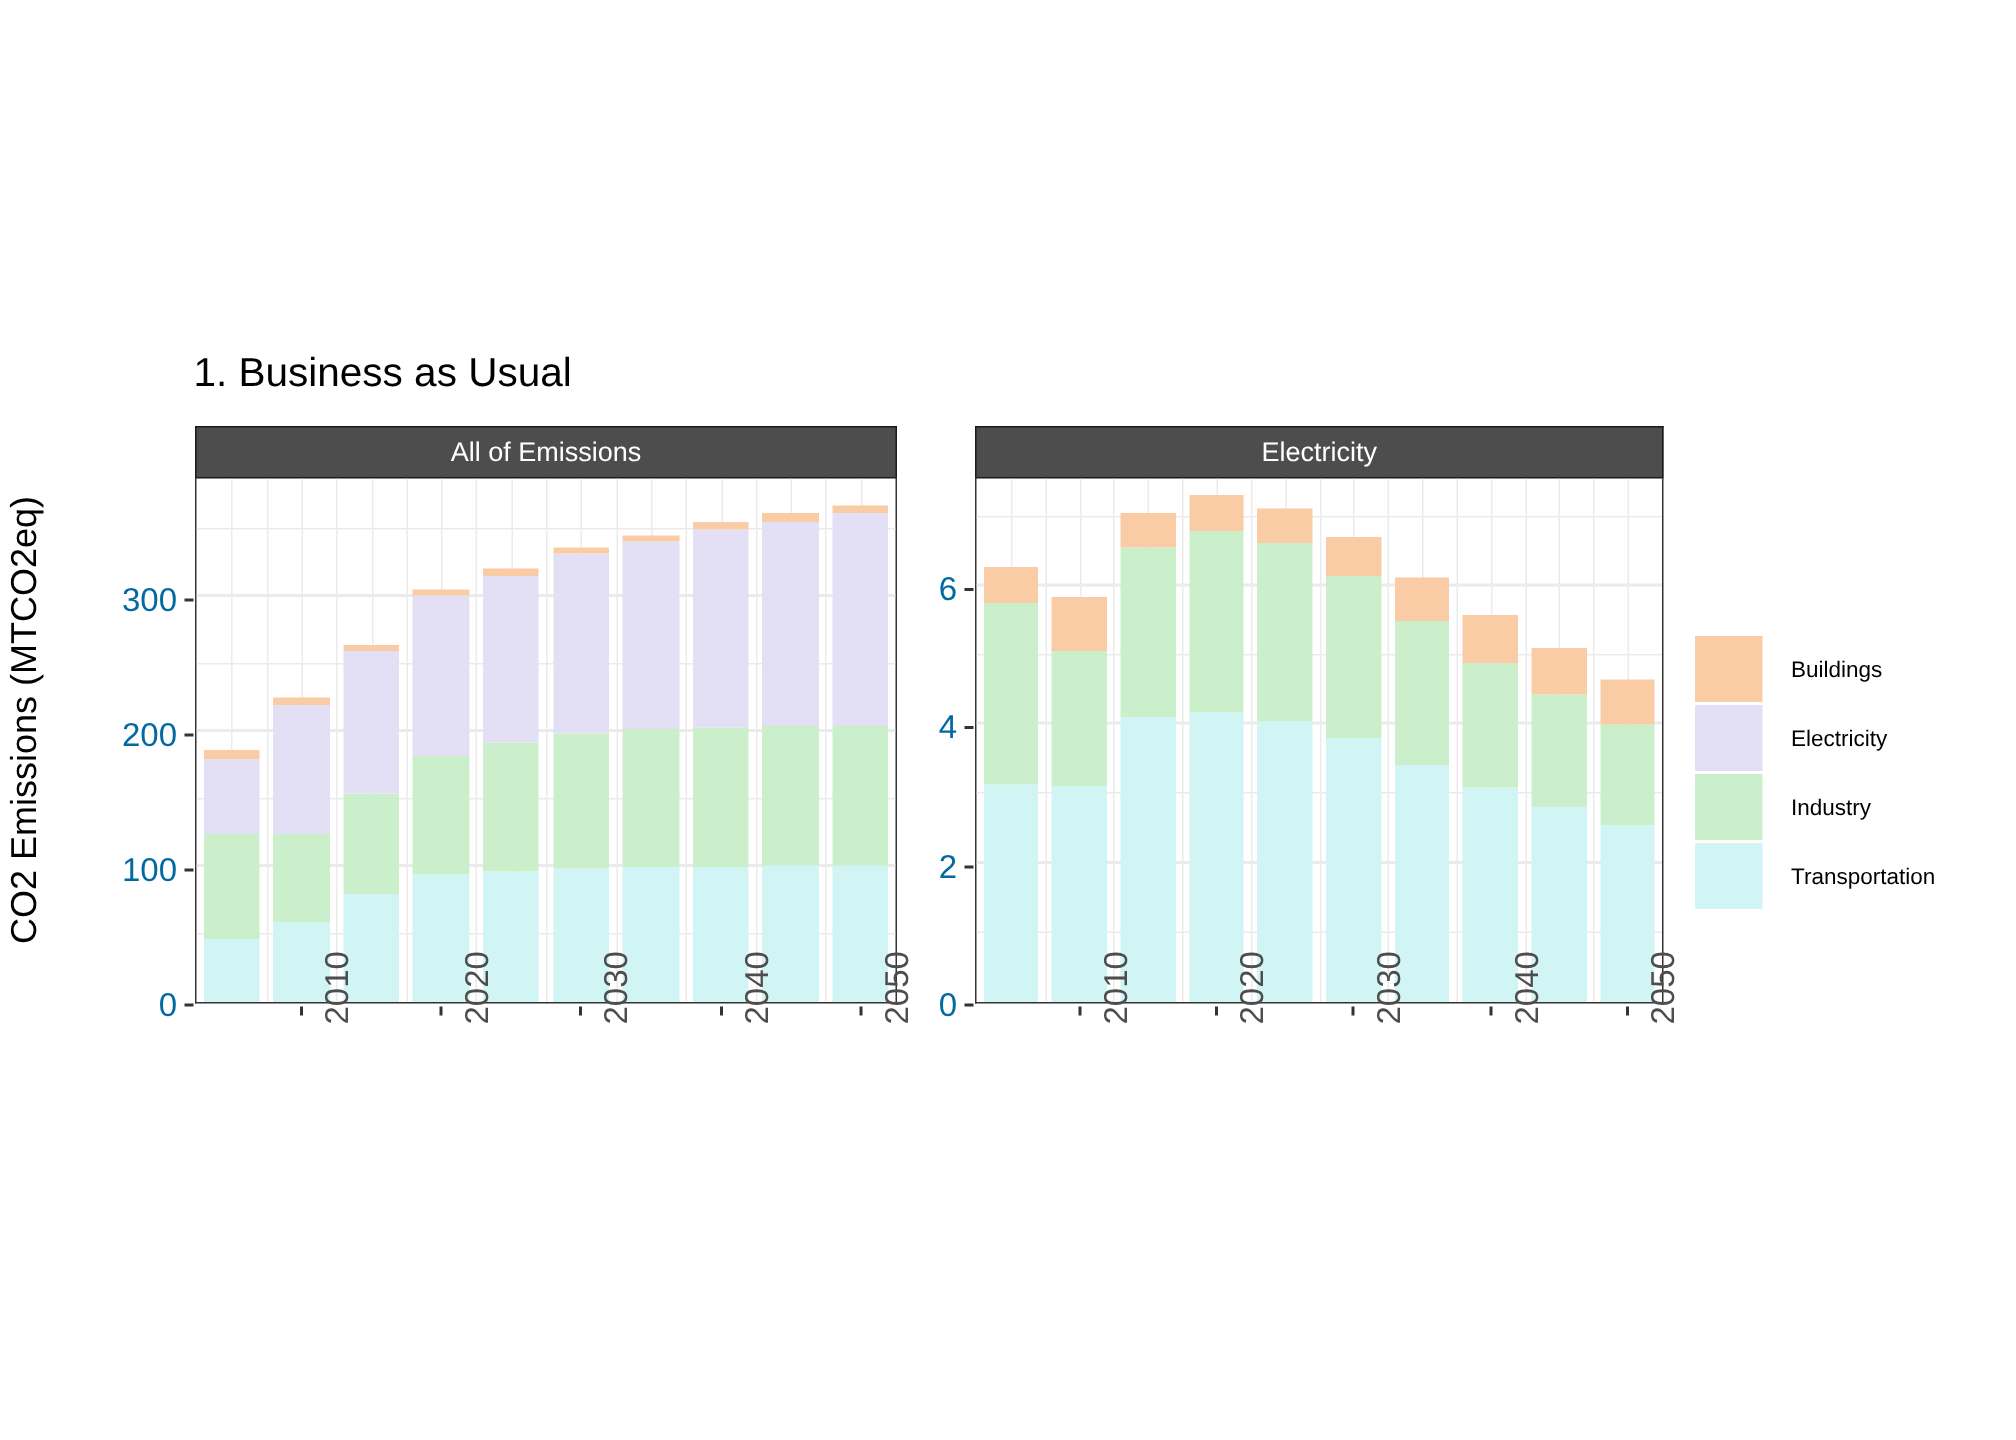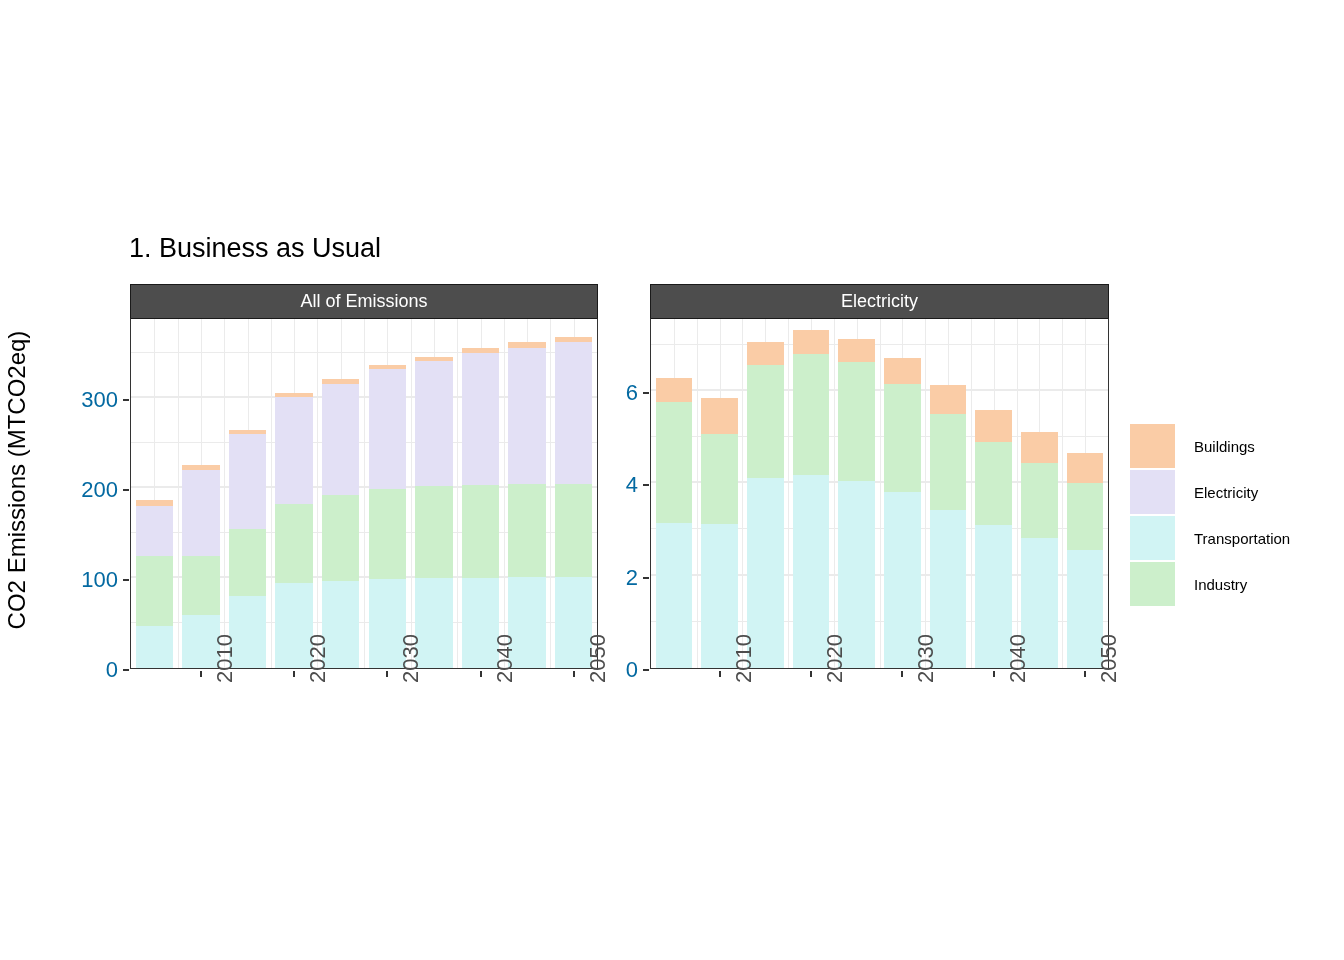--- a/index.html
+++ b/index.html
@@ -331,26 +331,26 @@
   <div class="legend" id="legend">
       <div class="legend-row">
         <span class="legend-key" style="background: rgb(250, 204, 166);"></span>
         <span class="legend-label">Buildings</span>
       </div>
       <div class="legend-row">
         <span class="legend-key" style="background: rgb(227, 224, 245);"></span>
         <span class="legend-label">Electricity</span>
       </div>
       <div class="legend-row">
+        <span class="legend-key" style="background: rgb(204, 239, 203);"></span>
+        <span class="legend-label">Industry</span>
+      </div>
+      <div class="legend-row">
         <span class="legend-key" style="background: rgb(209, 244, 244);"></span>
         <span class="legend-label">Transportation</span>
-      </div>
-      <div class="legend-row">
-        <span class="legend-key" style="background: rgb(204, 239, 203);"></span>
-        <span class="legend-label">Industry</span>
       </div>
     </div>
 
 <div class="ytick-mark" style="left: 123px; top: 669px; position: absolute;"></div>
     <div class="ytick-label" style="left: 10px; width: 108px; top: 670px;">0</div>
     <div class="ytick-mark" style="left: 123px; top: 579px; position: absolute;"></div>
     <div class="ytick-label" style="left: 10px; width: 108px; top: 580px;">100</div>
     <div class="ytick-mark" style="left: 123px; top: 489px; position: absolute;"></div>
     <div class="ytick-label" style="left: 10px; width: 108px; top: 490px;">200</div>
     <div class="ytick-mark" style="left: 123px; top: 399px; position: absolute;"></div>

